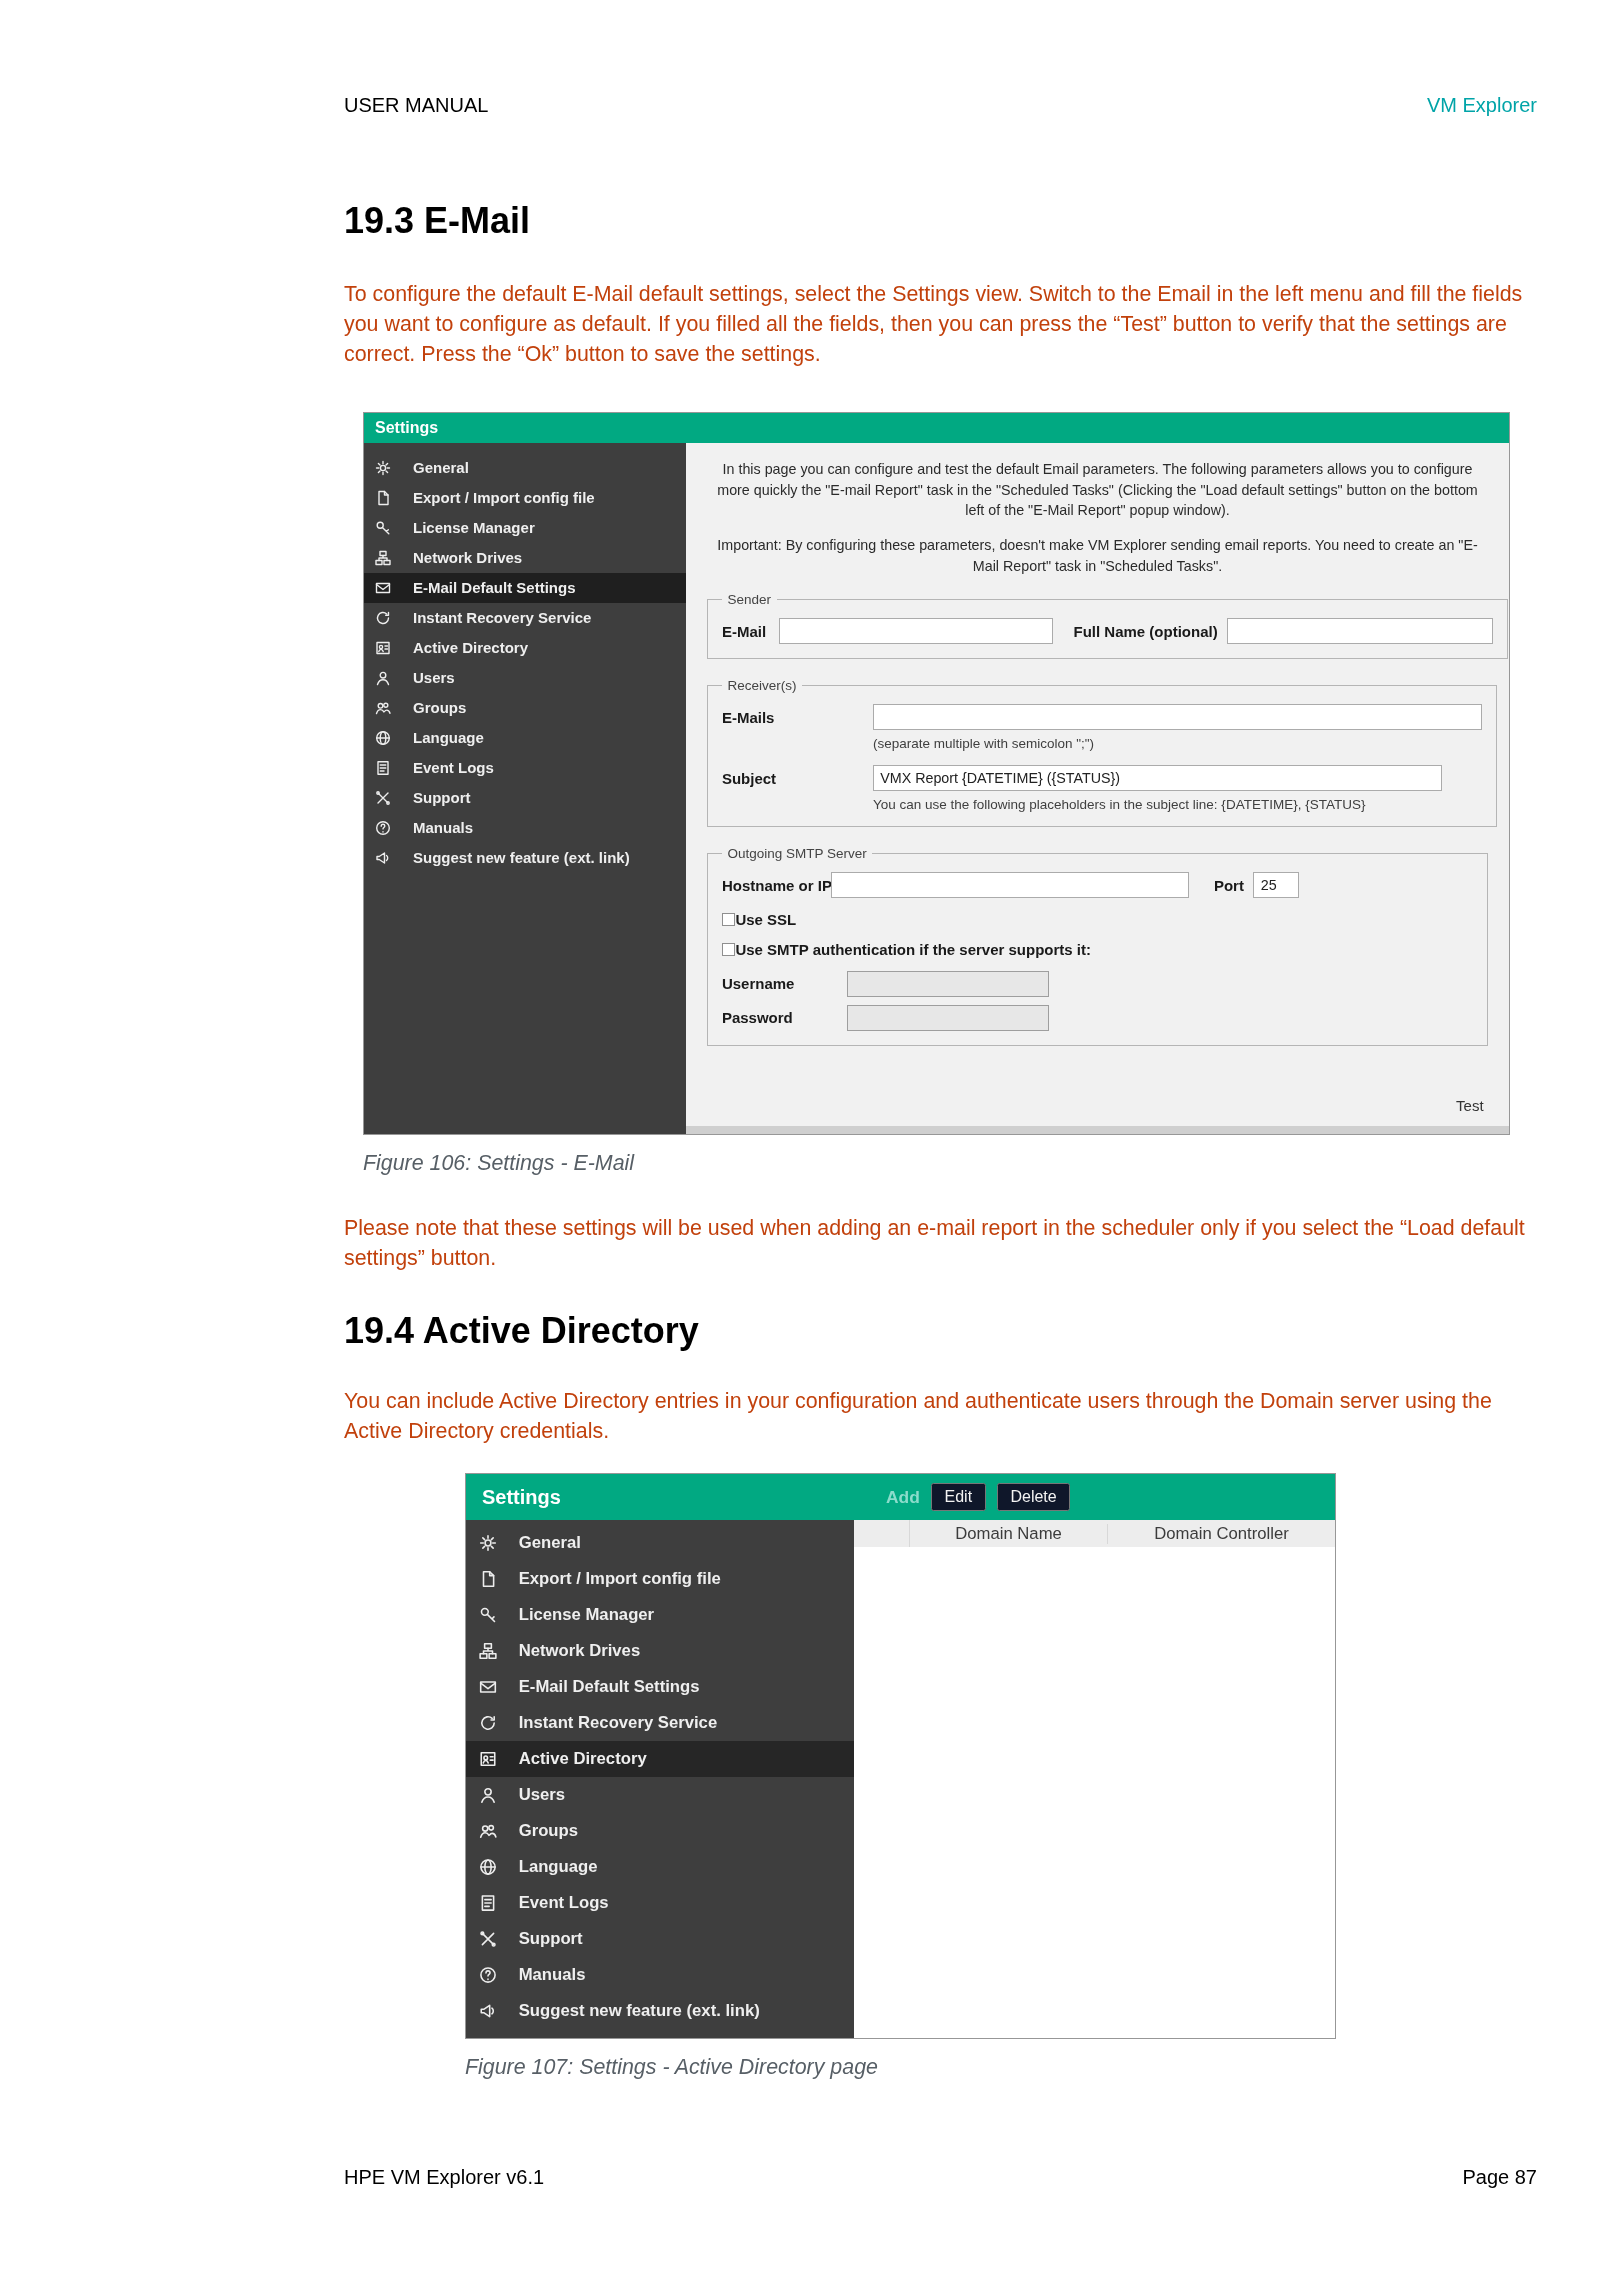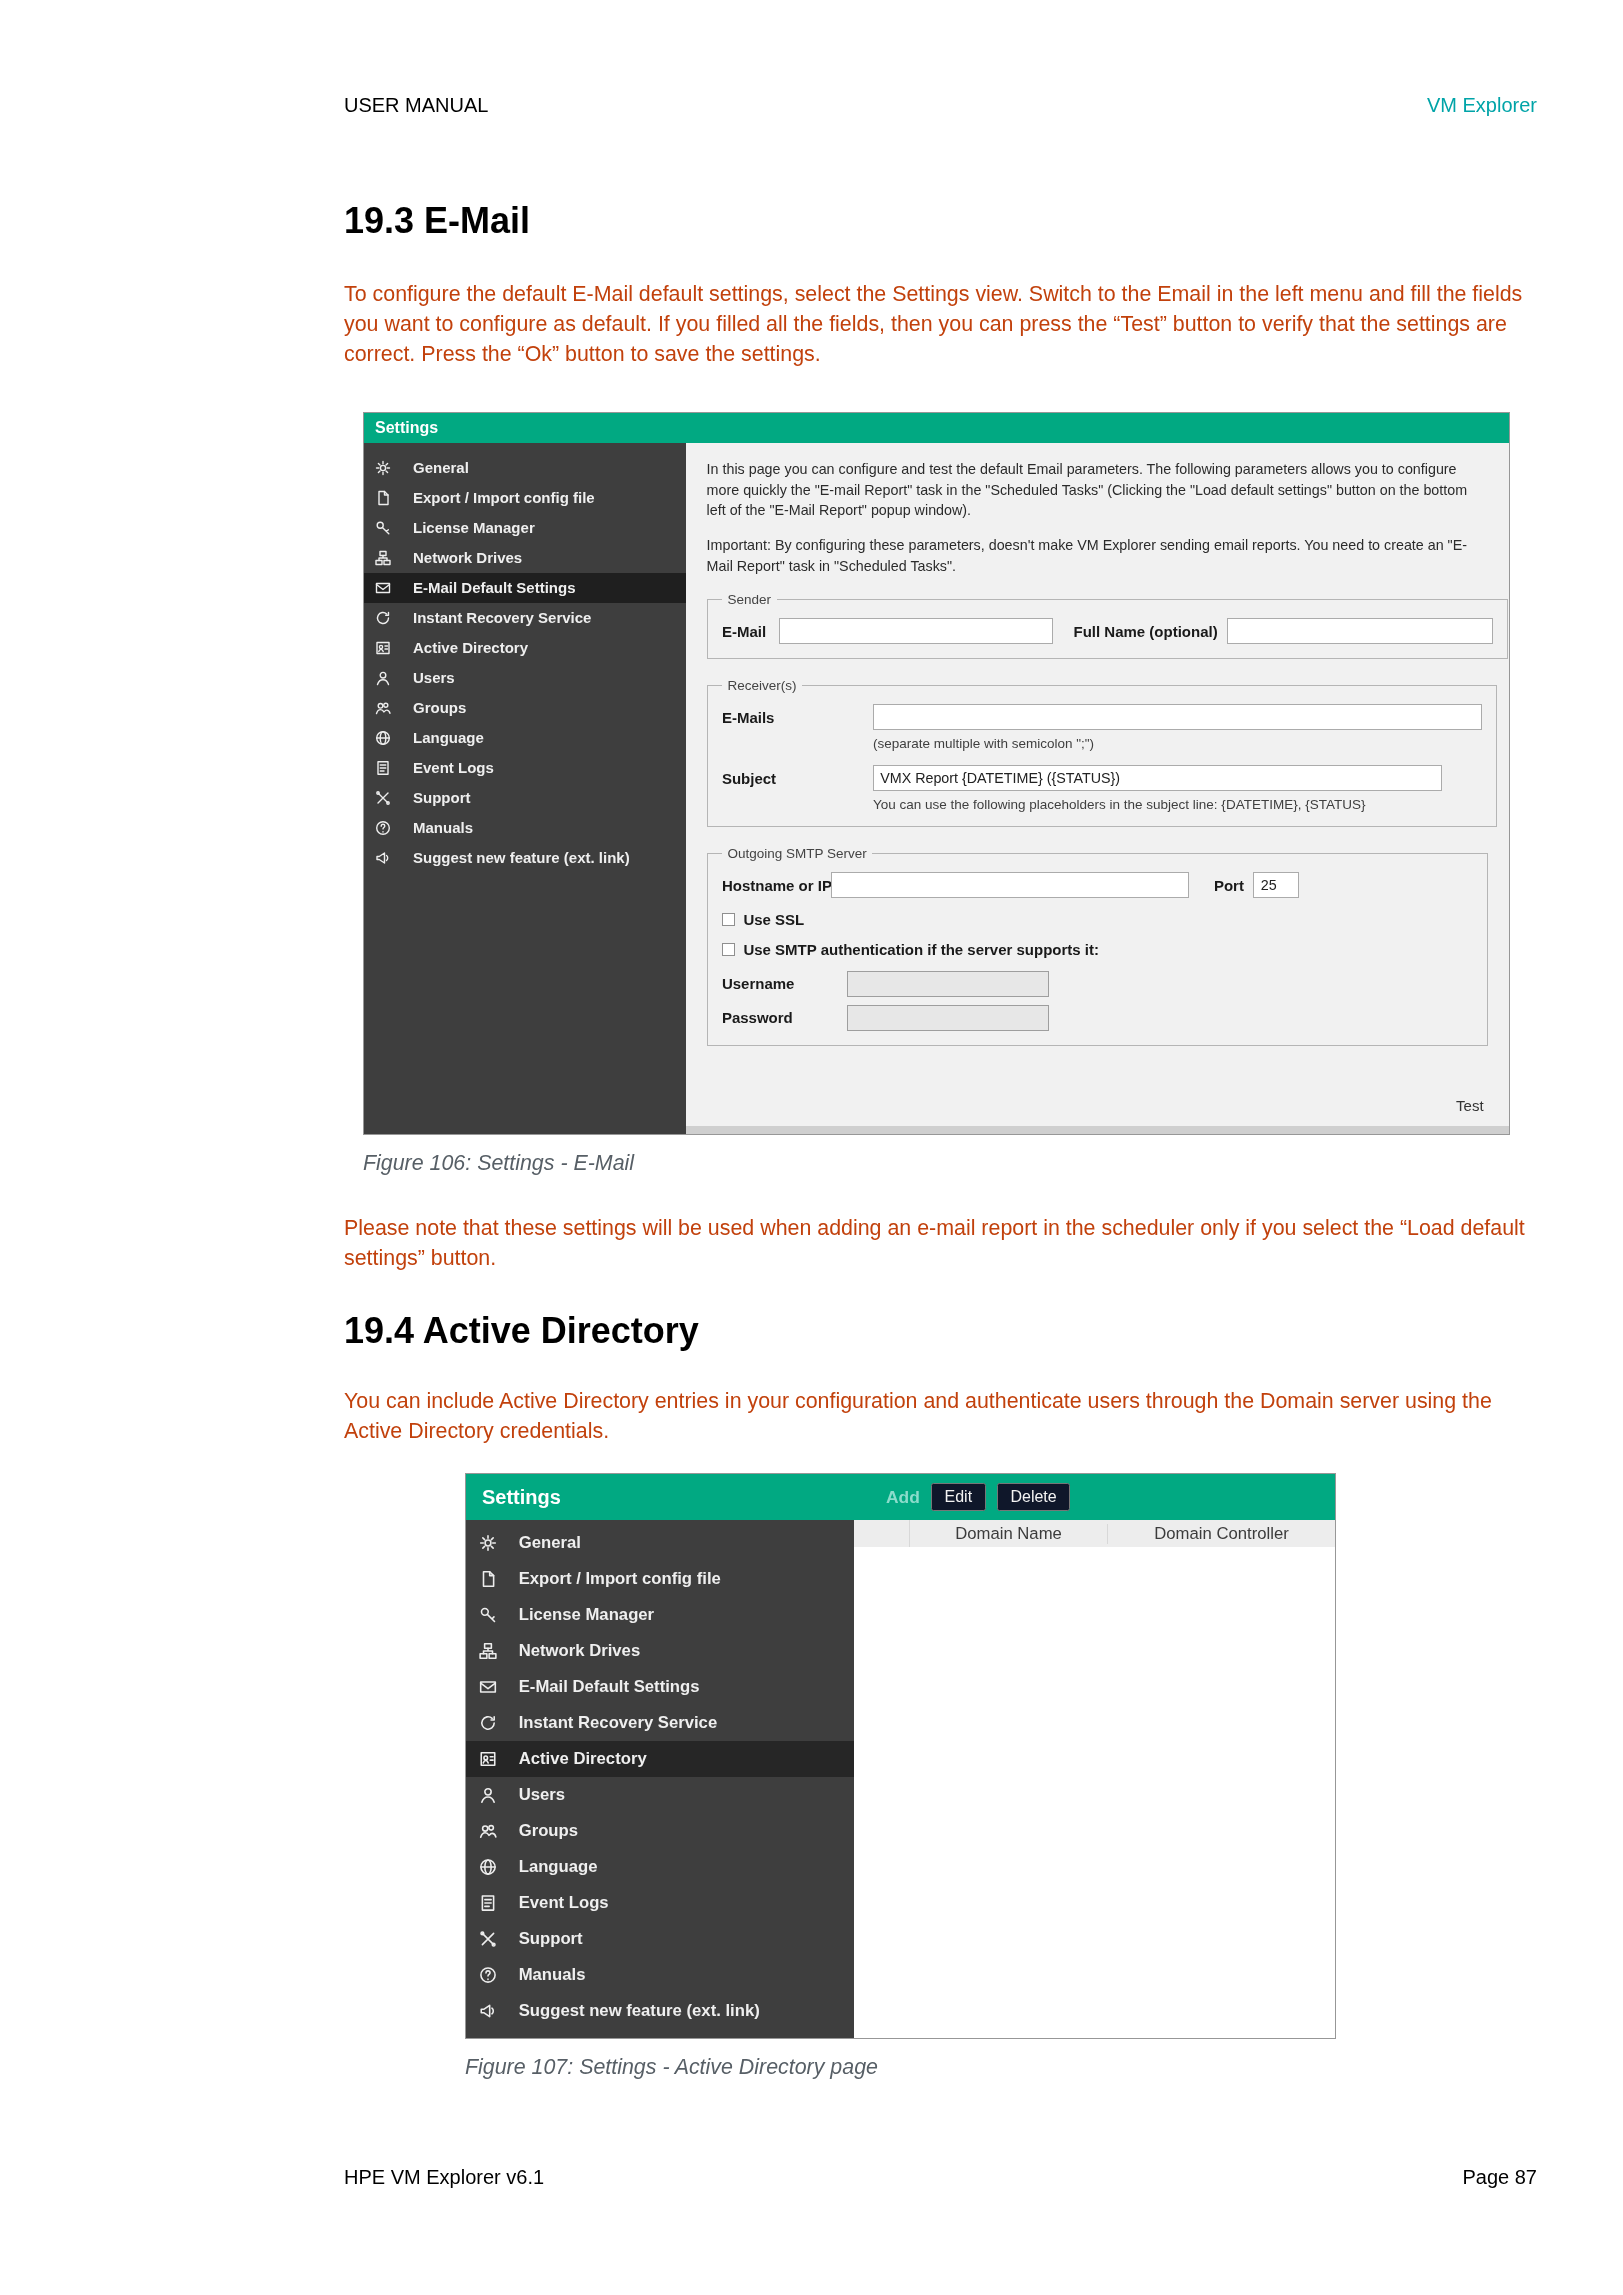--- a/index.html
+++ b/index.html
@@ -34,35 +34,35 @@
   .si svg *{stroke:#EDEDED;fill:none;stroke-width:1.4;stroke-linecap:round;stroke-linejoin:round;}
 
   
   #fig106{position:absolute;left:363px;top:412px;}
   .win106{position:relative;width:1147px;height:723px;background:#3E3E3E;border:0.8px solid #979797;box-sizing:border-box;overflow:hidden;}
   .tb106{height:30px;padding-left:11px;}
   .tb106 .tb-title{color:#fff;font-size:16px;font-weight:700;}
   .sb106{position:absolute;left:0;top:30px;bottom:0;width:322px;background:#3E3E3E;padding-top:9.5px;box-sizing:border-box;}
   .sb106 .si{height:30px;font-size:15px;}
   .panel106{position:absolute;left:322px;top:30px;width:823px;height:691px;background:#F1F1F1;padding:16px 20.6px 11px 20.6px;box-sizing:border-box;overflow:hidden;display:flex;flex-direction:column;}
-  .desc{font-size:14.3px;line-height:20.6px;color:#2B2B2B;margin:0 0 14.3px 0;}
+  .desc{font-size:14.3px;line-height:20.6px;color:#2B2B2B;margin:0 0 14.3px 0;text-align:center;}
   .fs{border:0.8px solid #B5B5B5;margin:1.6px 0 17.4px 0;padding:11px 14.3px 14.3px 14.3px;}
   .fs legend{font-size:13.5px;color:#444;padding:0 5.6px;}
   .row{display:flex;align-items:center;}
   .flabel{font-weight:700;font-size:15px;color:#1a1a1a;white-space:nowrap;}
   .lw64{width:57px;}
   .lw190{width:151px;}
   .lw135{width:109px;}
   .lw155{width:125px;}
   .ml24{margin-left:20.6px;margin-right:9.5px;}
   .mt10{margin-top:8px;} .mt12{margin-top:9.5px;} .mt14{margin-top:12.7px;} .mt16{margin-top:14.3px;}
   .inp{height:26px;border:0.8px solid #ABABAB;background:#fff;font-size:14.3px;padding:0 6.3px;box-sizing:border-box;font-family:"Liberation Sans",sans-serif;color:#222;}
   .inp.dis{background:#E7E7E7;border-color:#9E9E9E;}
   .hint{font-size:13.5px;color:#3F3F3F;margin:5.6px 0 0 151px;}
-  .cbrow{gap:8px;margin-top:13px;}
+  .cbrow{gap:0;margin-top:13px;}
   .cb{width:13.5px;height:13.5px;border:0.8px solid #8F8F8F;background:#fff;display:inline-block;box-sizing:border-box;}
   .test-row{margin-top:auto;text-align:right;padding:0 4.8px 9.5px 0;}
   .test-link{font-size:15px;color:#333;cursor:pointer;}
   .bottomstrip{position:absolute;left:322px;right:0;bottom:0;height:8px;background:#CFCFCF;}
 
   
   #fig107{position:absolute;left:465px;top:1473px;}
   .win107{position:relative;width:871px;height:566px;background:#fff;border:0.8px solid #979797;box-sizing:border-box;overflow:hidden;}
   .tb107{height:46px;padding-left:16px;position:relative;}
   .tb107 .tb-title107{color:#fff;font-size:20px;font-weight:700;}

